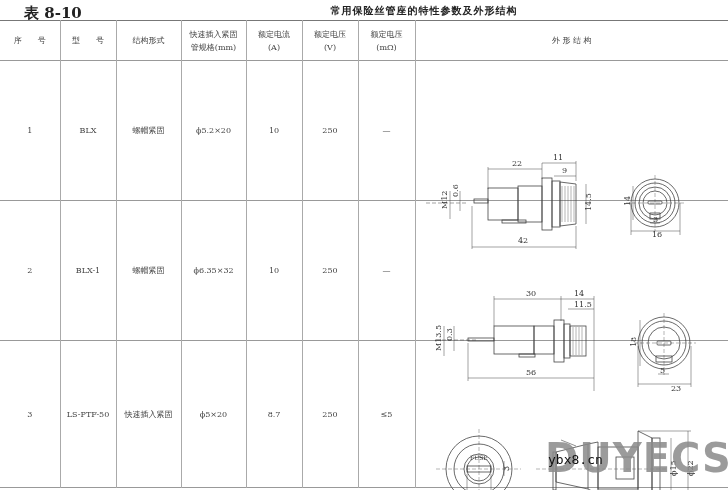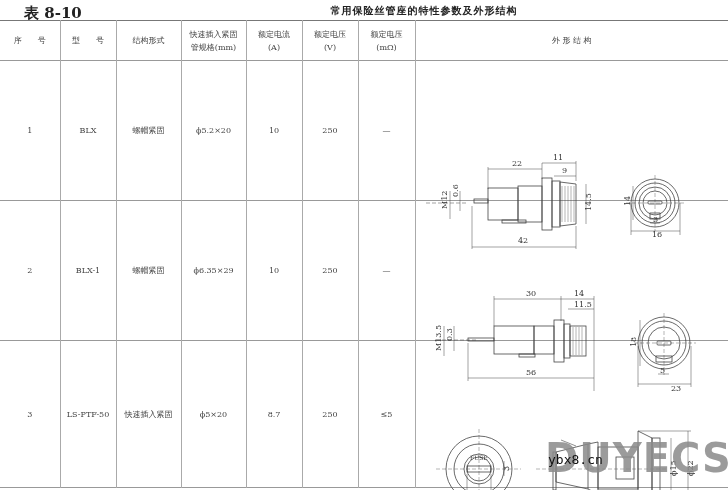--- a/index.html
+++ b/index.html
@@ -139,21 +139,21 @@
             <text class="dim" x="236" y="106" stroke="none">16</text>
           </svg>
         </div>
       </td>
     </tr>
 
     <tr class="r2">
       <td>2</td>
       <td>BLX-1</td>
       <td>螺帽紧固</td>
-      <td>ϕ6.35×29</td>
+      <td>ϕ6.35×32</td>
       <td>10</td>
       <td>250</td>
       <td>—</td>
       <td>
         <div class="drawing">
           <svg width="313" height="140" viewBox="0 0 313 140" stroke="#444" fill="none" stroke-width="0.8">
             <g>
               <line x1="20" y1="69" x2="60" y2="69" stroke-dasharray="4 2" stroke-width="0.5"></line>
               <rect x="52" y="67" width="26" height="3"></rect>
               <rect x="78" y="55" width="40" height="28"></rect>

